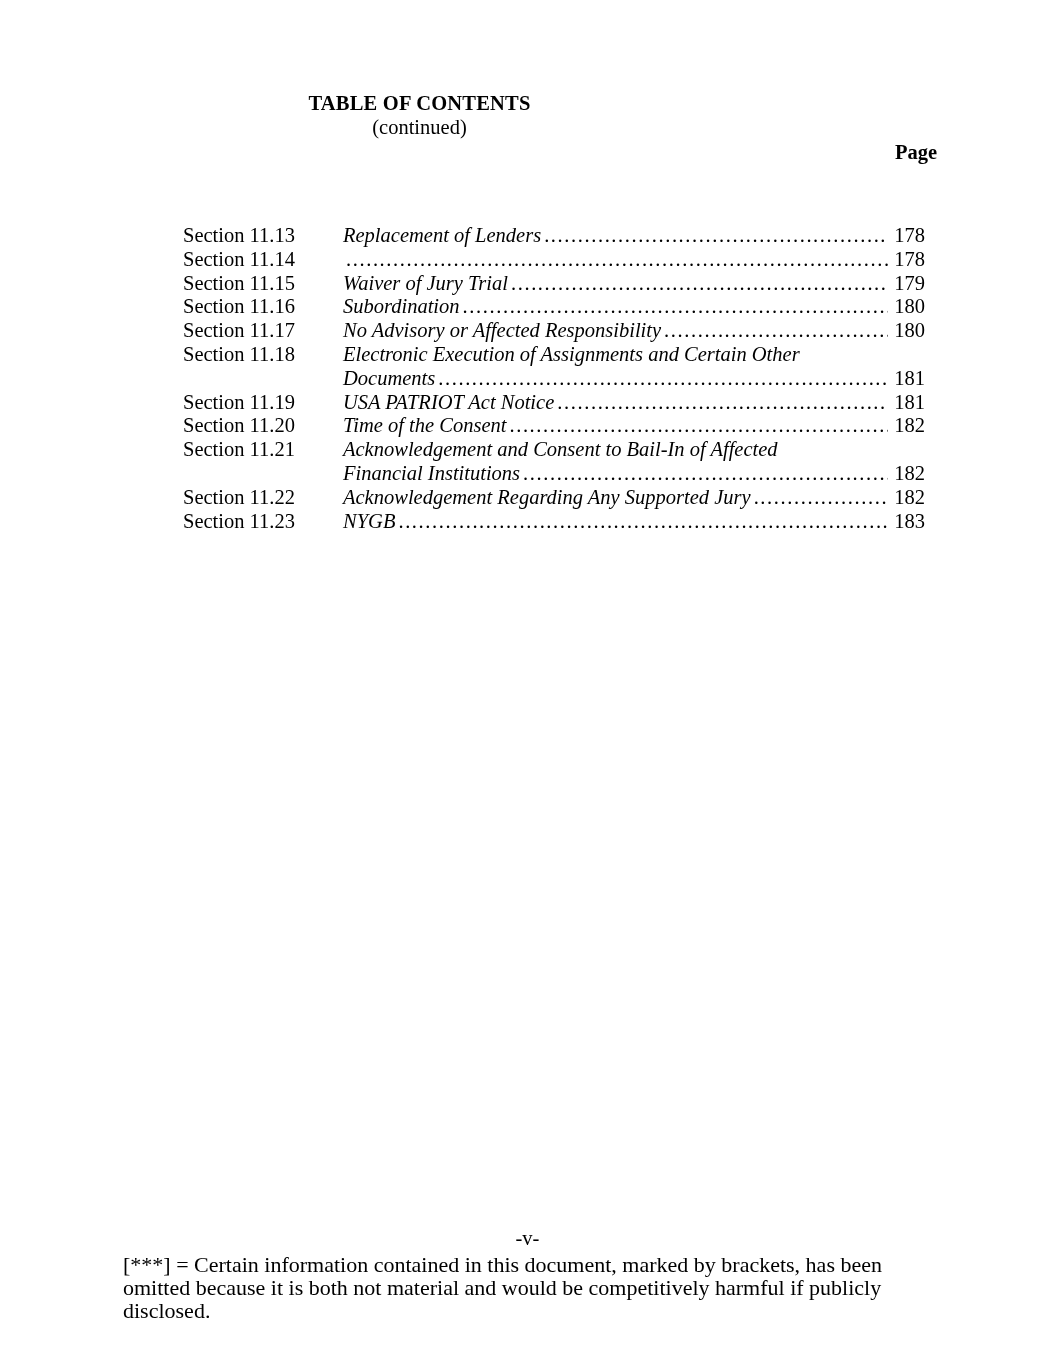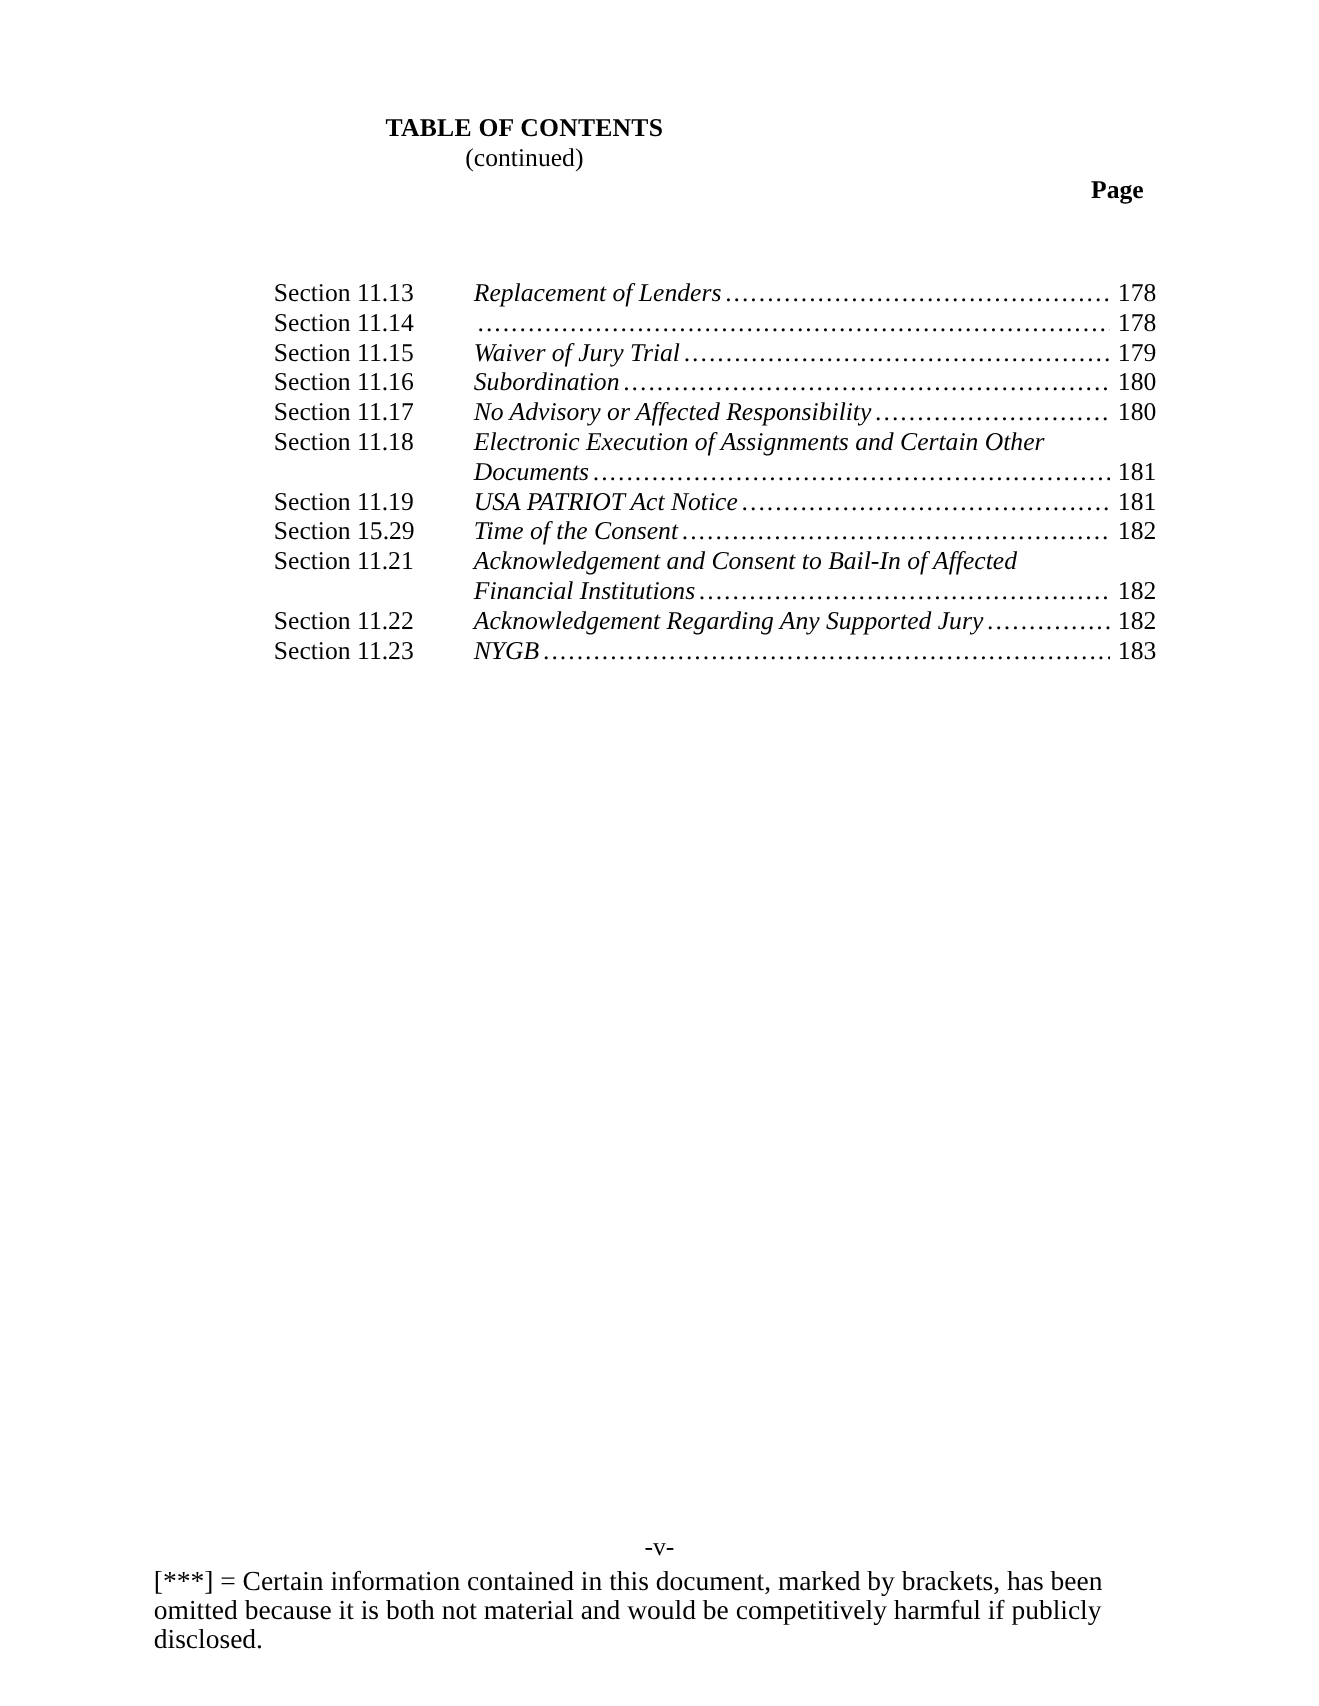--- a/index.html
+++ b/index.html
@@ -26,35 +26,35 @@
     letter-spacing: 0.2px;
   }
   .doc-subtitle {
     font-size: 20.5px;
     line-height: 23.8px;
     text-align: center;
   }
   .page-col-label {
     position: absolute;
     top: 141px;
-    right: 140px;
+    right: 118px;
     font-size: 20.5px;
     line-height: 23.8px;
     font-weight: bold;
   }
   .toc {
     position: absolute;
     top: 224px;
     left: 183px;
     width: 742px;
     font-size: 20.5px;
     line-height: 23.8px;
   }
   .toc-line { display: flex; align-items: baseline; }
-  .sec-col { flex: 0 0 160px; white-space: nowrap; margin-left: 36px; }
+  .sec-col { flex: 0 0 160px; white-space: nowrap; }
   .ttl { flex: 0 0 auto; white-space: nowrap; font-style: italic; }
   .leader {
     flex: 1 1 auto;
     overflow: hidden;
     white-space: nowrap;
     margin-left: 3px;
     min-width: 0;
   }
   .leader::after {
     content: "..........................................................................................................................................................";
@@ -144,21 +144,21 @@
   </div>
 
   <div class="toc-line">
     <span class="sec-col">Section 11.19</span>
     <span class="ttl">USA PATRIOT Act Notice</span>
     <span class="leader"></span>
     <span class="pg">181</span>
   </div>
 
   <div class="toc-line">
-    <span class="sec-col">Section 15.29</span>
+    <span class="sec-col">Section 11.20</span>
     <span class="ttl">Time of the Consent</span>
     <span class="leader"></span>
     <span class="pg">182</span>
   </div>
 
   <div>
     <div class="toc-line">
       <span class="sec-col">Section 11.21</span>
       <span class="ttl">Acknowledgement and Consent to Bail-In of Affected</span>
     </div>

